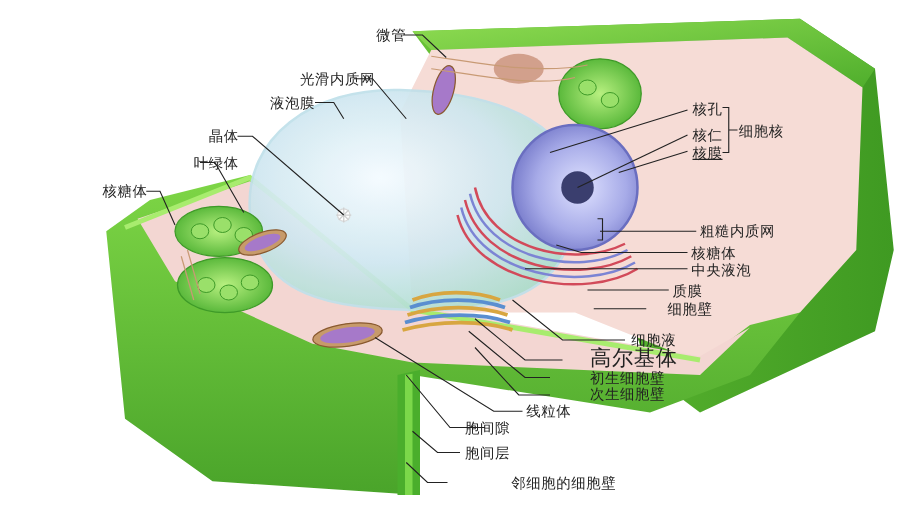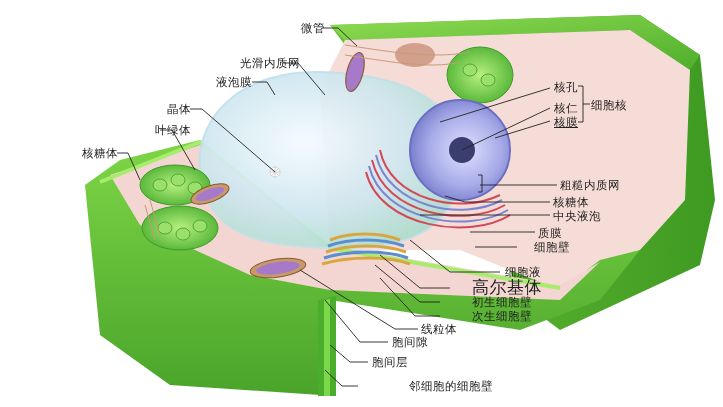--- a/index.html
+++ b/index.html
@@ -161,16 +161,16 @@
 <span class="lbl" style="left:553px;top:195px;">核糖体</span>
 <span class="lbl" style="left:553px;top:209px;">中央液泡</span>
 <span class="lbl" style="left:538px;top:226px;">质膜</span>
 <span class="lbl" style="left:520px;top:240px;margin-left:14px;">细胞壁</span>
 <span class="lbl" style="left:505px;top:265px;">细胞液</span>
 
 <span class="lbl big" style="left:472px;top:280px;">高尔基体</span>
 <span class="lbl" style="left:472px;top:295px;">初生细胞壁</span>
 <span class="lbl" style="left:472px;top:309px;font-family:Liberation Serif, serif;">次生细胞壁</span>
 <span class="lbl" style="left:421px;top:322px;">线粒体</span>
-<span class="lbl" style="left:392px;top:335px;">胞间隙</span>
+<span class="lbl" style="left:372px;top:335px;">胞间隙</span>
 <span class="lbl" style="left:372px;top:355px;">胞间层</span>
 <span class="lbl" style="left:361px;top:379px;margin-left:48px;">邻细胞的细胞壁</span>
 </div>
 
 </body></html>

